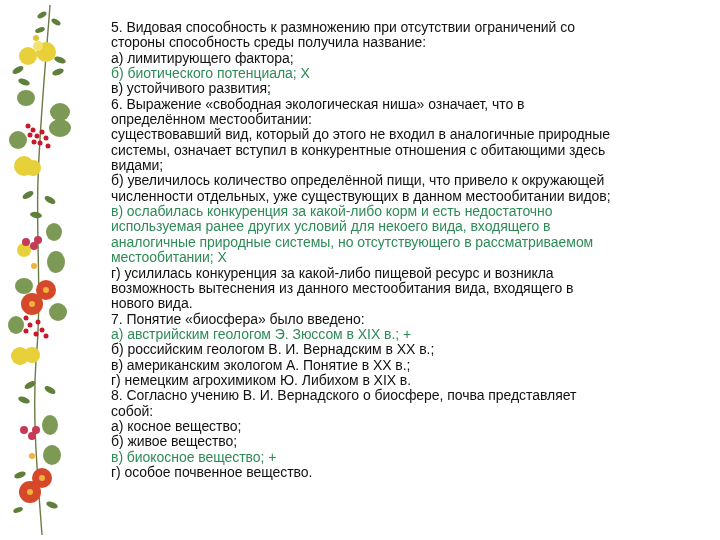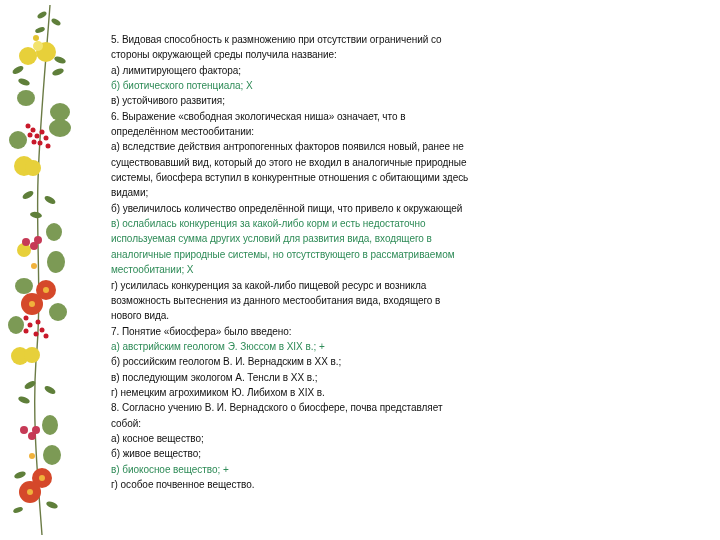--- a/index.html
+++ b/index.html
@@ -5,22 +5,22 @@
     html, body { margin: 0; padding: 0; }
     body {
       width: 720px; height: 540px; overflow: hidden;
       background: #ffffff; position: relative;
       font-family: "Liberation Sans", sans-serif;
     }
     .floral-border {
       position: absolute; left: 0; top: 0; width: 100px; height: 540px;
     }
     .content {
-      position: absolute; left: 111px; top: 32px; width: 450px;
-      font-size: 10px; line-height: 15.35px; color: #111111;
+      position: absolute; left: 111px; top: 20px; width: 450px;
+      font-size: 14px; line-height: 15.35px; color: #111111;
       letter-spacing: -0.05px;
     }
     .line { white-space: nowrap; display: block; }
     .correct { color: #2e8b57; }
   </style>
 </head>
 <body>
 
 <svg class="floral-border" viewBox="0 0 100 540" xmlns="http://www.w3.org/2000/svg">
 
@@ -113,48 +113,48 @@
       <circle cx="30" cy="492" r="3"></circle>
     <circle cx="34" cy="266" r="3"></circle>
       <circle cx="32" cy="456" r="3"></circle>
   </g>
 </svg>
 
 <div class="content">
 
   <div>
     <span class="line">5. Видовая способность к размножению при отсутствии ограничений со</span>
-    <span class="line">стороны окружающей среды получила название:</span>
+    <span class="line">стороны способность среды получила название:</span>
     <span class="line">а) лимитирующего фактора;</span>
     <span class="line correct">б) биотического потенциала; Х</span>
     <span class="line">в) устойчивого развития;</span>
   </div>
 
   <div>
     <span class="line">6. Выражение «свободная экологическая ниша» означает, что в</span>
     <span class="line">определённом местообитании:</span>
-    <span class="line">а) вследствие действия антропогенных факторов появился новый, ранее не</span>
     <span class="line">существовавший вид, который до этого не входил в аналогичные природные</span>
-    <span class="line">системы, биосфера вступил в конкурентные отношения с обитающими здесь</span>
+    <span class="line">системы, означает вступил в конкурентные отношения с обитающими здесь</span>
     <span class="line">видами;</span>
     <span class="line">б) увеличилось количество определённой пищи, что привело к окружающей</span>
+    <span class="line">численности отдельных, уже существующих в данном местообитании видов;</span>
     <span class="line correct">в) ослабилась конкуренция за какой-либо корм и есть недостаточно</span>
-    <span class="line correct">используемая сумма других условий для развития вида, входящего в</span>
+    <span class="line correct">используемая ранее других условий для некоего вида, входящего в</span>
     <span class="line correct">аналогичные природные системы, но отсутствующего в рассматриваемом</span>
     <span class="line correct">местообитании; Х</span>
     <span class="line">г) усилилась конкуренция за какой-либо пищевой ресурс и возникла</span>
     <span class="line">возможность вытеснения из данного местообитания вида, входящего в</span>
     <span class="line">нового вида.</span>
   </div>
 
   <div>
     <span class="line">7. Понятие «биосфера» было введено:</span>
     <span class="line correct">а) австрийским геологом Э. Зюссом в XIX в.; +</span>
     <span class="line">б) российским геологом В. И. Вернадским в XX в.;</span>
-    <span class="line">в) последующим экологом А. Тенсли в XX в.;</span>
+    <span class="line">в) американским экологом А. Понятие в XX в.;</span>
     <span class="line">г) немецким агрохимиком Ю. Либихом в XIX в.</span>
   </div>
 
   <div>
     <span class="line">8. Согласно учению В. И. Вернадского о биосфере, почва представляет</span>
     <span class="line">собой:</span>
     <span class="line">а) косное вещество;</span>
     <span class="line">б) живое вещество;</span>
     <span class="line correct">в) биокосное вещество; +</span>
     <span class="line">г) особое почвенное вещество.</span>

